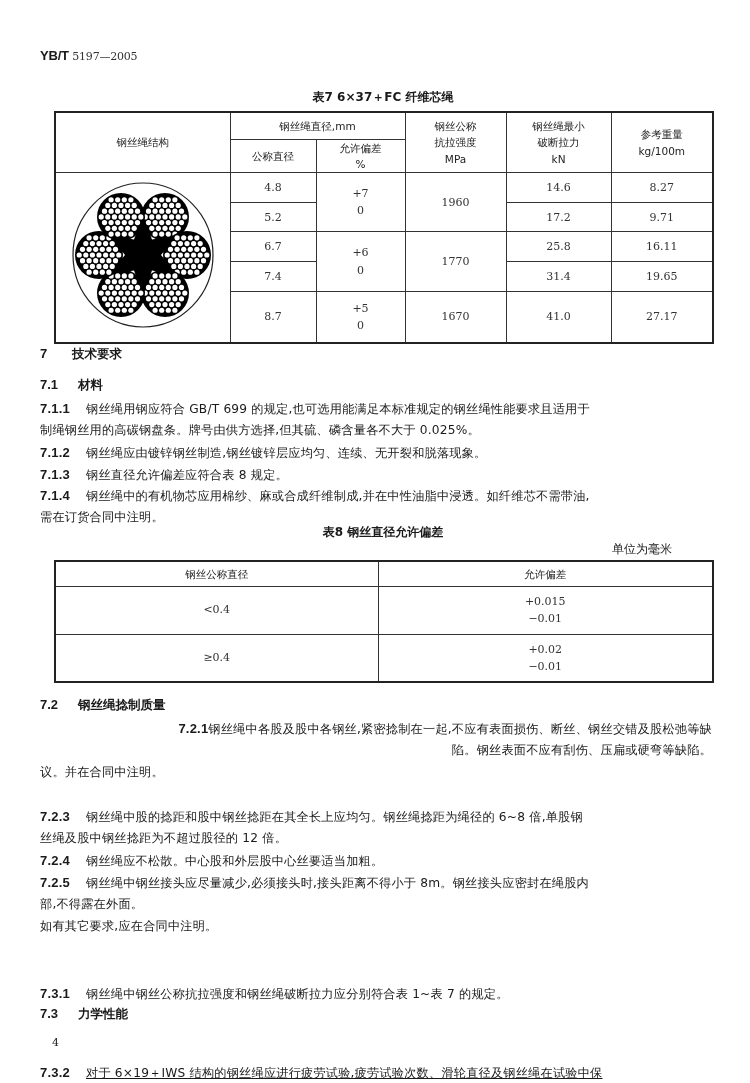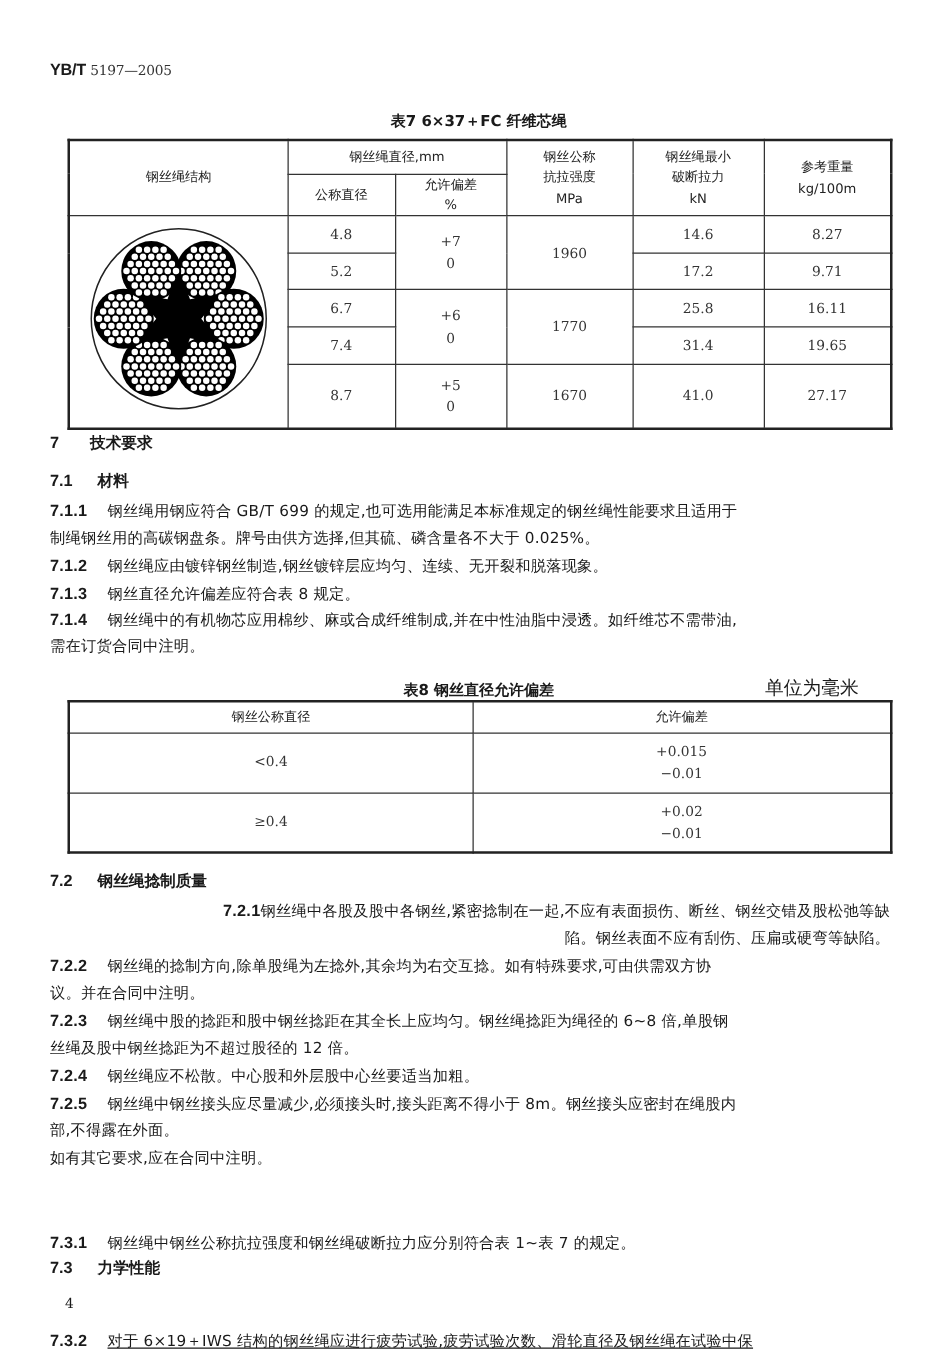--- a/index.html
+++ b/index.html
@@ -2,21 +2,21 @@
 <html><head>
 <meta charset="utf-8">
 <style>
   html, body { margin:0; padding:0; background:#ffffff; }
   body { width:750px; height:1083px; position:relative; overflow:hidden;
          font-family:"DejaVu Serif", serif; color:#1a1a1a; }
   .abs { position:absolute; }
   .doc-id { left:40px; top:48px; font-family:"Liberation Sans", sans-serif; font-size:13px; font-weight:bold; letter-spacing:-0.2px; }
   .doc-id .num { font-weight:normal; }
   .caption { font-family:"DejaVu Sans", sans-serif; font-size:12px; font-weight:bold; text-align:center; }
-  .unit { font-family:"DejaVu Sans", sans-serif; font-size:15px; }
+  .unit { font-family:"DejaVu Sans", sans-serif; font-size:12px; }
   table.t { position:absolute; border-collapse:collapse; table-layout:fixed;
             border:2px solid #222; font-size:11px; }
   table.t td { border:1px solid #333; text-align:center; vertical-align:middle; padding:0; line-height:1.55; }
   .hdr { font-family:"DejaVu Sans", sans-serif; font-size:10.5px; color:#222; }
   .num { font-family:"DejaVu Serif", serif; font-size:11px; color:#333; }
   .p { position:absolute; left:40px; width:672px; font-family:"DejaVu Sans", sans-serif; font-size:12.2px; line-height:21px; letter-spacing:0.2px; }
   .p .no { display:inline-block; width:38px; font-family:"Liberation Sans", sans-serif; font-weight:bold; font-size:13px; }
   .h { position:absolute; left:40px; font-family:"DejaVu Sans", sans-serif; font-weight:bold; font-size:12.5px; }
   .h .no { display:inline-block; font-family:"Liberation Sans", sans-serif; font-size:13px; }
   .page-num { left:52px; top:1036px; font-family:"DejaVu Serif", serif; font-size:11px; }
@@ -373,21 +373,21 @@
   <span class="no" style="width:46px">7.1.2</span><span>钢丝绳应由镀锌钢丝制造,钢丝镀锌层应均匀、连续、无开裂和脱落现象。</span>
 </div>
 <div class="p" style="top:464px;">
   <span class="no" style="width:46px">7.1.3</span><span>钢丝直径允许偏差应符合表 8 规定。</span>
 </div>
 <div class="p" style="top:485px;">
   <div><span class="no" style="width:46px">7.1.4</span><span>钢丝绳中的有机物芯应用棉纱、麻或合成纤维制成,并在中性油脂中浸透。如纤维芯不需带油,</span></div>
   <div>需在订货合同中注明。</div>
 </div>
 
-<div class="abs caption" style="left:54px; width:658px; top:544px;">表8   钢丝直径允许偏差</div>
+<div class="abs caption" style="left:54px; width:658px; top:524px;">表8   钢丝直径允许偏差</div>
 <div class="abs unit" style="left:612px; top:541px;">单位为毫米</div>
 
 <table class="t" style="left:54px; top:560px; width:658px;">
   <colgroup>
       <col style="width:323px">
       <col style="width:335px">
     </colgroup>
   <tbody>
       <tr style="height:25px">
     <td class="hdr">钢丝公称直径</td>
@@ -411,21 +411,20 @@
   </table>
 
 <div class="h" style="top:697px;">
   <span class="no" style="width:38px">7.2</span><span>钢丝绳捻制质量</span>
 </div>
 <div class="p" style="top:718px;text-align:right;">
   <div><span class="no" style="width:46px">7.2.1</span><span>钢丝绳中各股及股中各钢丝,紧密捻制在一起,不应有表面损伤、断丝、钢丝交错及股松弛等缺</span></div>
   <div>陷。钢丝表面不应有刮伤、压扁或硬弯等缺陷。</div>
 </div>
 <div class="p" style="top:762px;">
-  <div><span class="no" style="width:46px">7.2.2</span><span>钢丝绳的捻制方向,除单股绳为左捻外,其余均为右交互捻。如有特殊要求,可由供需双方协</span></div>
   <div>议。并在合同中注明。</div>
 </div>
 <div class="p" style="top:806px;">
   <div><span class="no" style="width:46px">7.2.3</span><span>钢丝绳中股的捻距和股中钢丝捻距在其全长上应均匀。钢丝绳捻距为绳径的 6~8 倍,单股钢</span></div>
   <div>丝绳及股中钢丝捻距为不超过股径的 12 倍。</div>
 </div>
 <div class="p" style="top:850px;">
   <span class="no" style="width:46px">7.2.4</span><span>钢丝绳应不松散。中心股和外层股中心丝要适当加粗。</span>
 </div>
 <div class="p" style="top:872px;">

